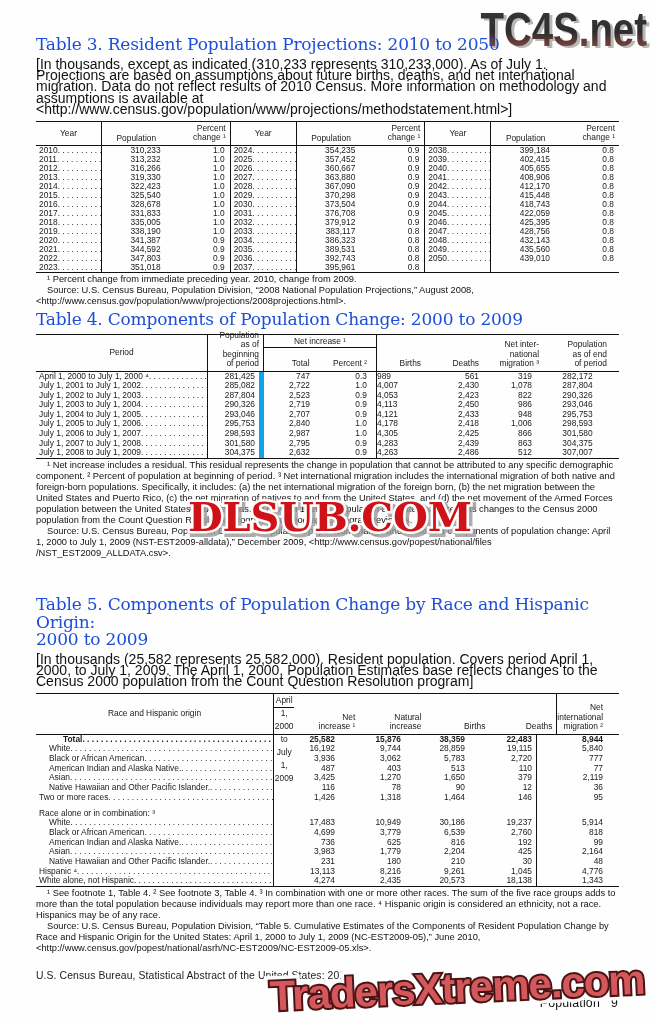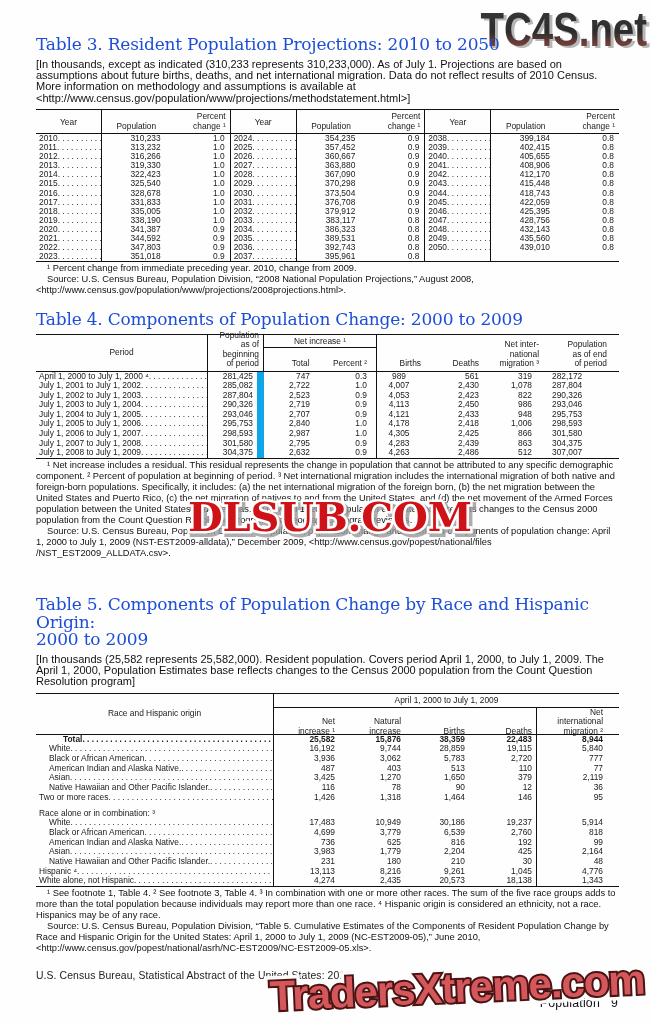--- a/index.html
+++ b/index.html
@@ -4,21 +4,21 @@
 <style>
   *{box-sizing:border-box;margin:0;padding:0}
   html,body{background:#888}
   body{width:652px;height:1024px;margin:0 auto;position:relative;
        font-family:"Liberation Sans",sans-serif;color:#1a1a1a}
   .page{position:absolute;inset:0;background:#fefefe;overflow:hidden}
   .sec{position:absolute;left:36px;width:583px}
   #sec3{top:36px}#sec4{top:311px}#sec5{top:596px}
   .tt{font-family:"DejaVu Serif",serif;font-weight:400;font-size:17px;
       line-height:17.5px;letter-spacing:-.2px;color:#1d4ed8}
-  .note{font-size:11px;line-height:11.4px;margin-top:5px;color:#111}
+  .note{font-size:14px;line-height:11.4px;margin-top:5px;color:#111}
   .fn{font-size:9.3px;line-height:11px;text-indent:11px;color:#111}
   .fn.first{margin-top:1px}
   .tw{margin-top:5px;border-top:1.5px solid #111;border-bottom:1.5px solid #111;font-size:8.4px}
   .num,.lt{font-size:8.4px}
   .ml{white-space:pre-line;text-align:right}
   .dots{flex:1;overflow:hidden;white-space:nowrap}
   .dots::before{content:". . . . . . . . . . . . . . . . . . . . . . . . . . . . . . . . . . . . . . . . . . . . . . . . . . . . . . . . . . . . . . . . . . . . . . . . . . . . . . . . . . . . . . . . . . . . . . ."}
   .lt{white-space:nowrap}
   
   .t3grid{display:flex}
@@ -40,31 +40,31 @@
   .h4gi{height:13px;border-bottom:1px solid #111;text-align:center;line-height:12px}
   .h4gs{flex:1;display:flex}
   .h4t{width:56px;display:flex;align-items:flex-end;justify-content:flex-end;padding:0 10px 2px 0}
   .h4p{width:57px;display:flex;align-items:flex-end;justify-content:flex-end;padding:0 9px 2px 0}
   .h44{width:58px;display:flex;align-items:flex-end;justify-content:flex-end;padding:0 14px 2px 0}
   .h45{width:60px;display:flex;align-items:flex-end;justify-content:flex-end;padding:0 16px 2px 0}
   .h46{width:57px;display:flex;align-items:flex-end;justify-content:flex-end;padding:0 13px 2px 0}
   .h47{flex:1;display:flex;align-items:flex-end;justify-content:flex-end;padding:0 12px 2px 0}
   .t4r{display:flex;height:9.6px;line-height:9.6px}
   .c40{width:172px;border-right:1px solid #111;display:flex;overflow:hidden;padding-left:3px}
-  .c41{width:56px;border-right:7px solid #0ea5e9;text-align:right;padding-right:4px}
+  .c41{width:56px;border-right:5px solid #0ea5e9;text-align:right;padding-right:4px}
   .c42{width:56px;text-align:right;padding-right:10px}
   .c43{width:57px;border-right:1px solid #111;text-align:right;padding-right:9px}
-  .c44{width:58px;text-align:center;padding-right:14px}
+  .c44{width:58px;text-align:left;padding-right:14px}
   .c45{width:60px;text-align:right;padding-right:16px}
   .c46{width:57px;text-align:right;padding-right:20px}
-  .c47{flex:1;text-align:left;padding-right:16px}
+  .c47{flex:1;text-align:center;padding-right:16px}
   
   .t5h{display:flex;height:41px;border-bottom:1px solid #111;line-height:9.5px}
   .t5hl{width:238px;border-right:1px solid #111;display:flex;align-items:center;justify-content:center;font-size:8.4px}
-  .t5hr{flex:1;display:flex;flex-direction:column}
+  .t5hr{flex:1;display:flex;flex-direction:row}
   .t5span{height:14px;border-bottom:1px solid #111;text-align:center;line-height:13px}
   .t5sub{flex:1;display:flex}
   .s1{width:70px;display:flex;align-items:flex-end;justify-content:flex-end;padding:0 9px 2px 0}
   .s2{width:64px;display:flex;align-items:flex-end;justify-content:flex-end;padding:0 7px 2px 0}
   .s3{width:64px;display:flex;align-items:flex-end;justify-content:flex-end;padding:0 7px 2px 0}
   .s4{width:64px;display:flex;align-items:flex-end;justify-content:flex-end;padding:0 4px 2px 0}
   .s5{flex:1;border-left:1px solid #111;display:flex;align-items:flex-end;justify-content:flex-end;padding:0 16px 2px 0}
   .t5r{display:flex;height:9.7px;line-height:9.7px}
   .t5r.gap{height:6px}
   .t5r.bold{font-weight:700}

